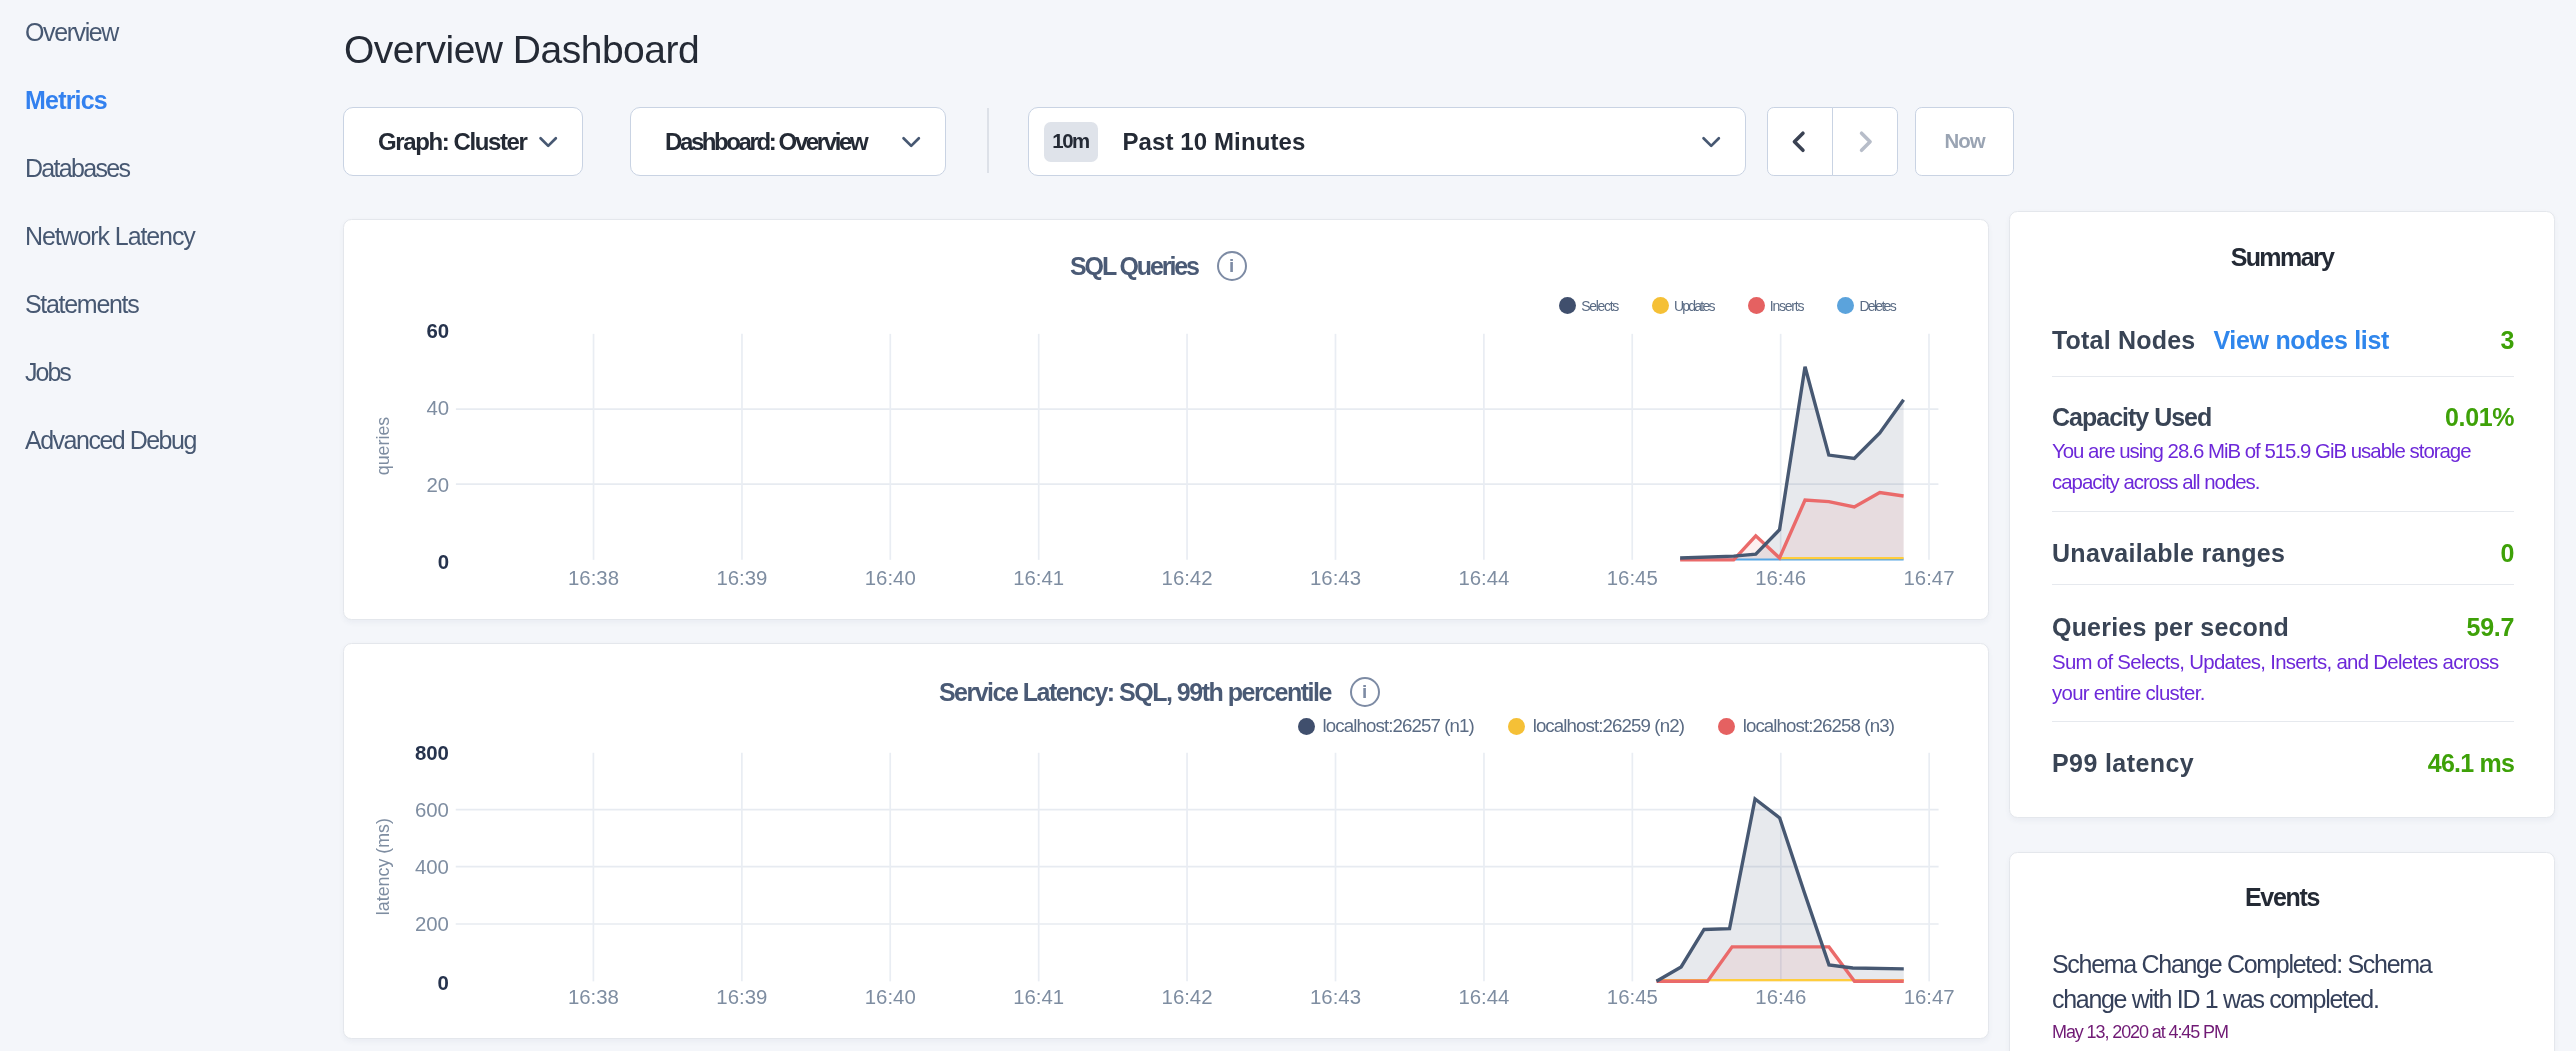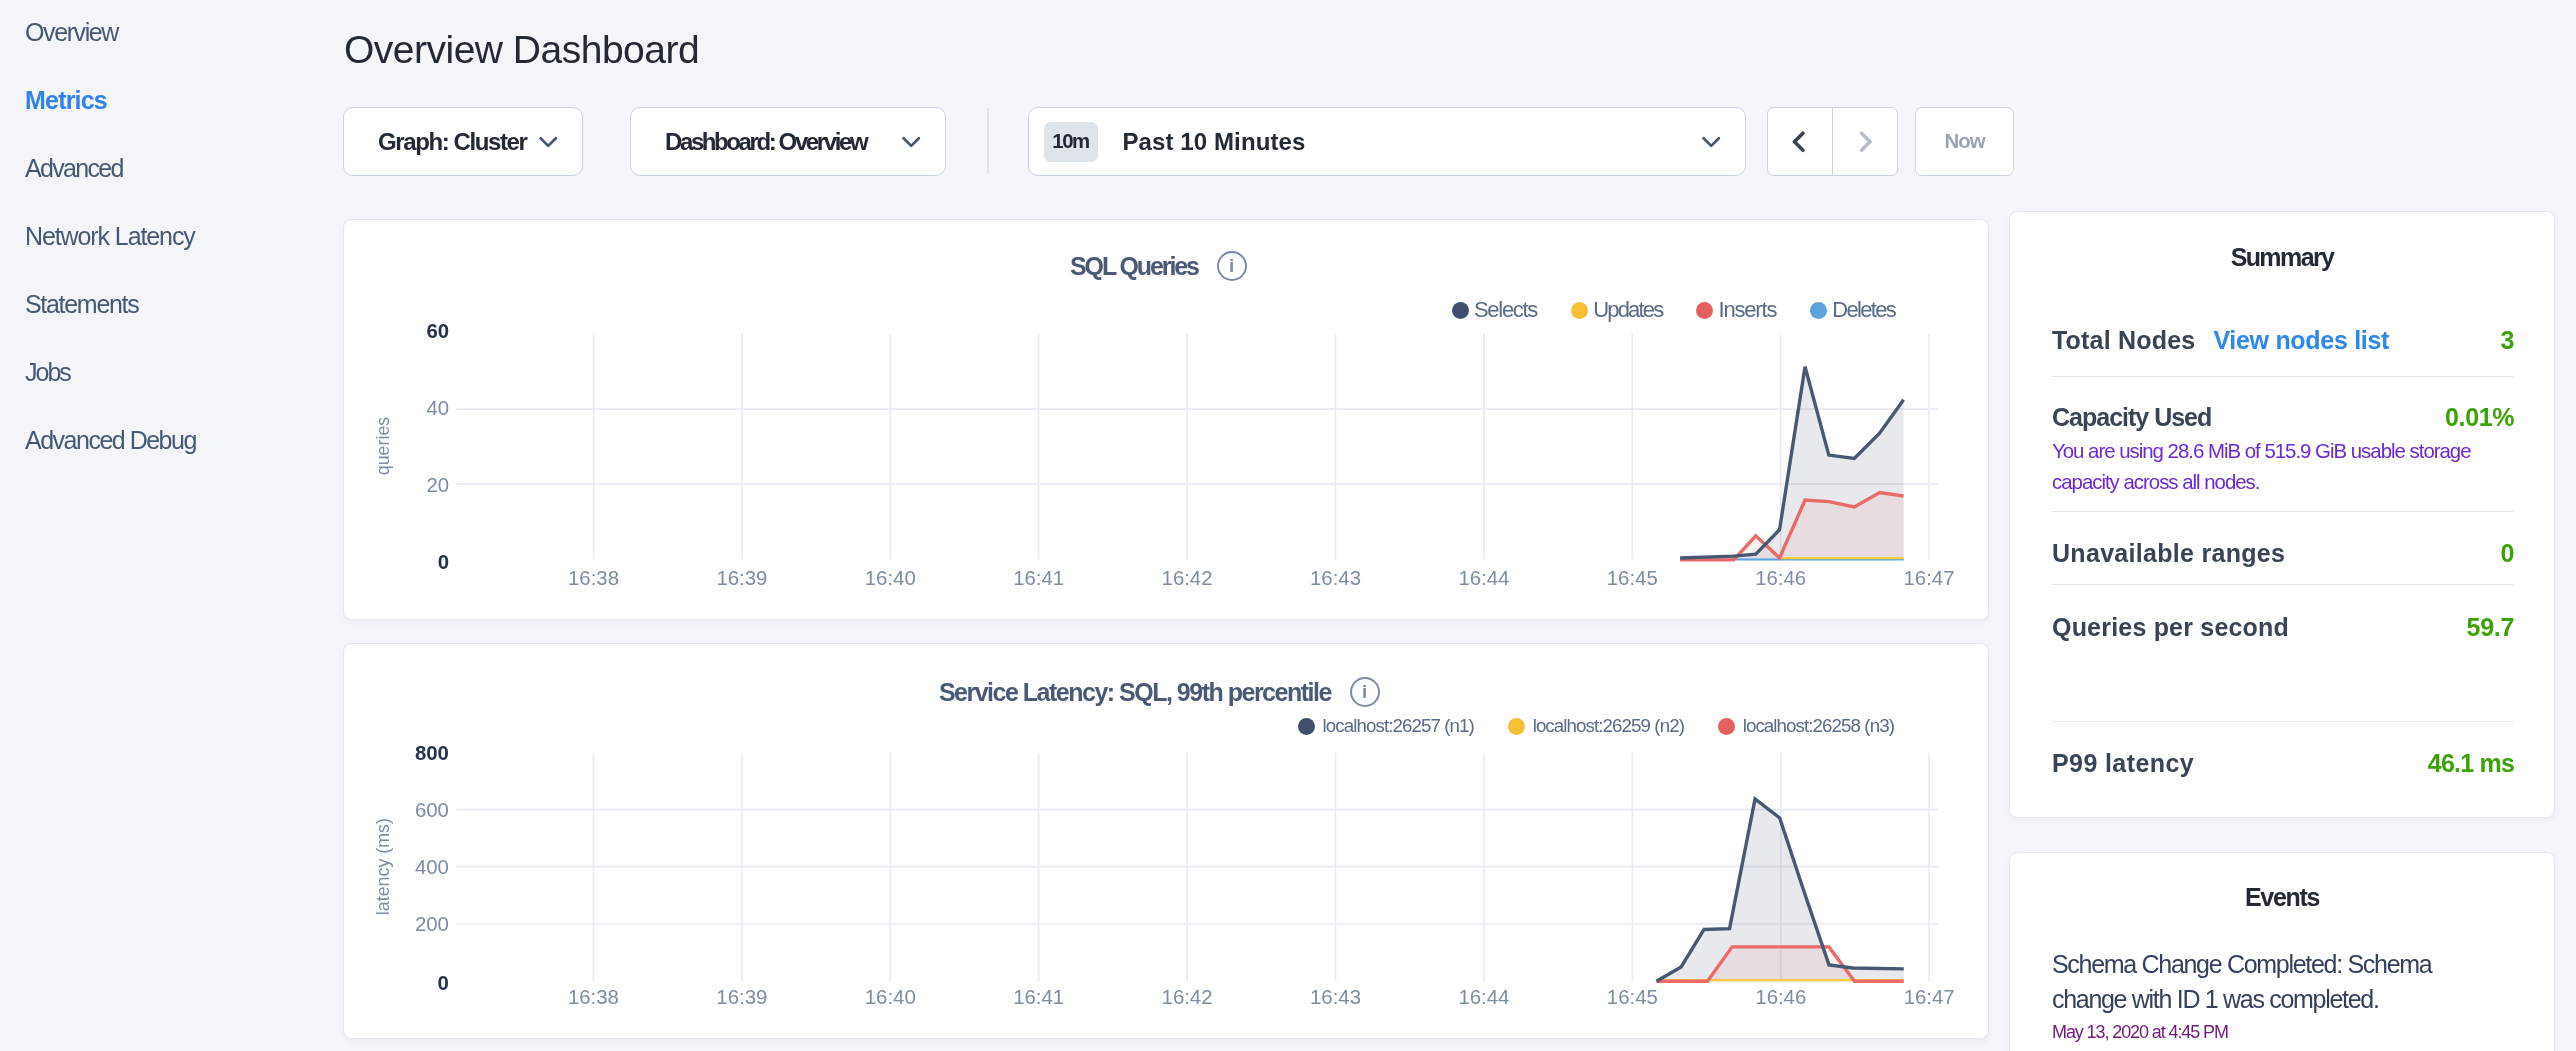--- a/index.html
+++ b/index.html
@@ -10,21 +10,21 @@
 .nav .active { color:#3381ef; font-weight:bold; }
 .pagetitle { position:absolute; left:344px; top:25.5px; font-size:39px; line-height:48px; color:#242a35; }
 .ctl { position:absolute; top:107px; height:69px; background:#fff; border:1.7px solid #c9d3e3; border-radius:10px; display:flex; align-items:center; padding-left:34px; }
 .ctl b { font-size:24px; color:#242a35; }
 .cchev { position:absolute; left:auto; right:24px; top:50%; margin-top:-7.7px; }
 .divline { position:absolute; left:987px; top:108px; width:1.7px; height:65px; background:#dde1e8; }
 .badge10m { background:#dfe3ea; border-radius:6.8px; width:54px; height:40px; display:flex; align-items:center; justify-content:center; font-size:20.4px; font-weight:bold; color:#242a35; }
 .navbtn { position:absolute; top:107px; width:66px; height:69px; background:#fff; border:1.7px solid #c9d3e3; display:flex; align-items:center; justify-content:center; }
 .nowbtn { position:absolute; top:107px; left:1915px; width:99px; height:69px; background:#fff; border:1.7px solid #c9d3e3; border-radius:6.8px; display:flex; align-items:center; justify-content:center; font-size:20.4px; font-weight:bold; color:#9aa4b3; }
 .charttitle { position:absolute; left:0; width:100%; display:flex; align-items:flex-end; justify-content:center; font-size:25px; font-weight:bold; color:#4a5a75; letter-spacing:-0.9px; }
-.legend { position:absolute; display:flex; align-items:center; font-size:22px; color:#5a6b84; letter-spacing:-0.5px; }
+.legend { position:absolute; display:flex; align-items:center; font-size:14px; color:#5a6b84; letter-spacing:-0.5px; }
 .legend .dot { width:17px; height:17px; border-radius:50%; margin-right:5.1px; flex:none; }
 .leg2 .dot { margin-right:7.7px !important; }
 .legend .item { display:flex; align-items:center; }
 .sumtitle { position:absolute; left:0; right:0; font-size:25px; font-weight:bold; color:#242a35; text-align:center; letter-spacing:-0.4px; }
 .srow { position:absolute; left:42px; right:40px; display:flex; justify-content:space-between; align-items:baseline; }
 .srow .k { font-size:25px; font-weight:bold; color:#394455; letter-spacing:-0.3px; }
 .srow .v { font-size:25px; font-weight:bold; color:#3ea108; letter-spacing:-0.3px; }
 .sdesc { position:absolute; left:42px; font-size:20.4px; color:#6d28d9; line-height:31px; letter-spacing:-0.3px; }
 .sdiv { position:absolute; left:42px; right:40px; height:1.3px; background:#e6e9ee; }
 .icircle { display:inline-block; width:30px; height:30px; border:2.1px solid #7d8ba4; border-radius:50%; position:relative; margin-left:18.7px; flex:none; }
@@ -34,21 +34,21 @@
 .axmax { font-size:24px; font-weight:bold; fill:#26334d; }
 .axmid { font-size:24px; fill:#7e8da1; }
 .axx { font-size:24px; fill:#7e8da1; }
 .axunit { font-size:21px; fill:#7e8da1; }
 </style>
 </head>
 <body>
 <div class="nav">
   <div id="nv1" style="letter-spacing:-1.4px">Overview</div>
   <div id="nv2" class="active" style="letter-spacing:-0.8px">Metrics</div>
-  <div id="nv3" style="letter-spacing:-1.7px">Advanced</div>
+  <div id="nv3" style="letter-spacing:-1.7px">Databases</div>
   <div id="nv5" style="letter-spacing:-1.1px">Network Latency</div>
   <div id="nv4" style="letter-spacing:-1.3px">Statements</div>
   <div id="nv6" style="letter-spacing:-2px">Jobs</div>
   <div id="nv7" style="letter-spacing:-1.5px">Advanced Debug</div>
 </div>
 
 <div class="pagetitle" id="ptitle" style="letter-spacing:-0.5px">Overview Dashboard</div>
 
 <div class="ctl" style="left:343px; width:240px;">
   <b id="t_graph" style="letter-spacing:-1.4px">Graph: Cluster</b>
@@ -221,20 +221,21 @@
   <div class="sdiv" style="top:299px;"></div>
   <div class="srow" style="top:327px;">
     <span class="k" id="k3" style="letter-spacing:0.3px">Unavailable ranges</span>
       <span class="v">0</span>
   </div>
   <div class="sdiv" style="top:372px;"></div>
   <div class="srow" style="top:401px;">
     <span class="k" id="k4" style="letter-spacing:0.2px">Queries per second</span>
       <span class="v" id="v4" style="letter-spacing:-0.3px">59.7</span>
   </div>
+  <div class="sdesc" id="sd2" style="letter-spacing:-0.7px; top:435px; width:463px;">Sum of Selects, Updates, Inserts, and Deletes across your entire cluster.</div>
   <div class="sdiv" style="top:509px;"></div>
   <div class="srow" style="top:537px;">
     <span class="k" id="k5" style="letter-spacing:0.4px">P99 latency</span>
       <span class="v" id="v5" style="letter-spacing:-0.8px">46.1 ms</span>
   </div>
 </div>
 
 <div class="card" style="left:2009px; top:852px; width:546px; height:255px;">
   <div class="sumtitle" style="letter-spacing:-1.3px; top:30px;" id="evt">Events</div>
   <div class="sdesc" id="ev1" style="top:94px; font-size:25px; line-height:35px; color:#35405a; width:408px; letter-spacing:-1.3px;">Schema Change Completed: Schema change with ID 1 was completed.</div>

